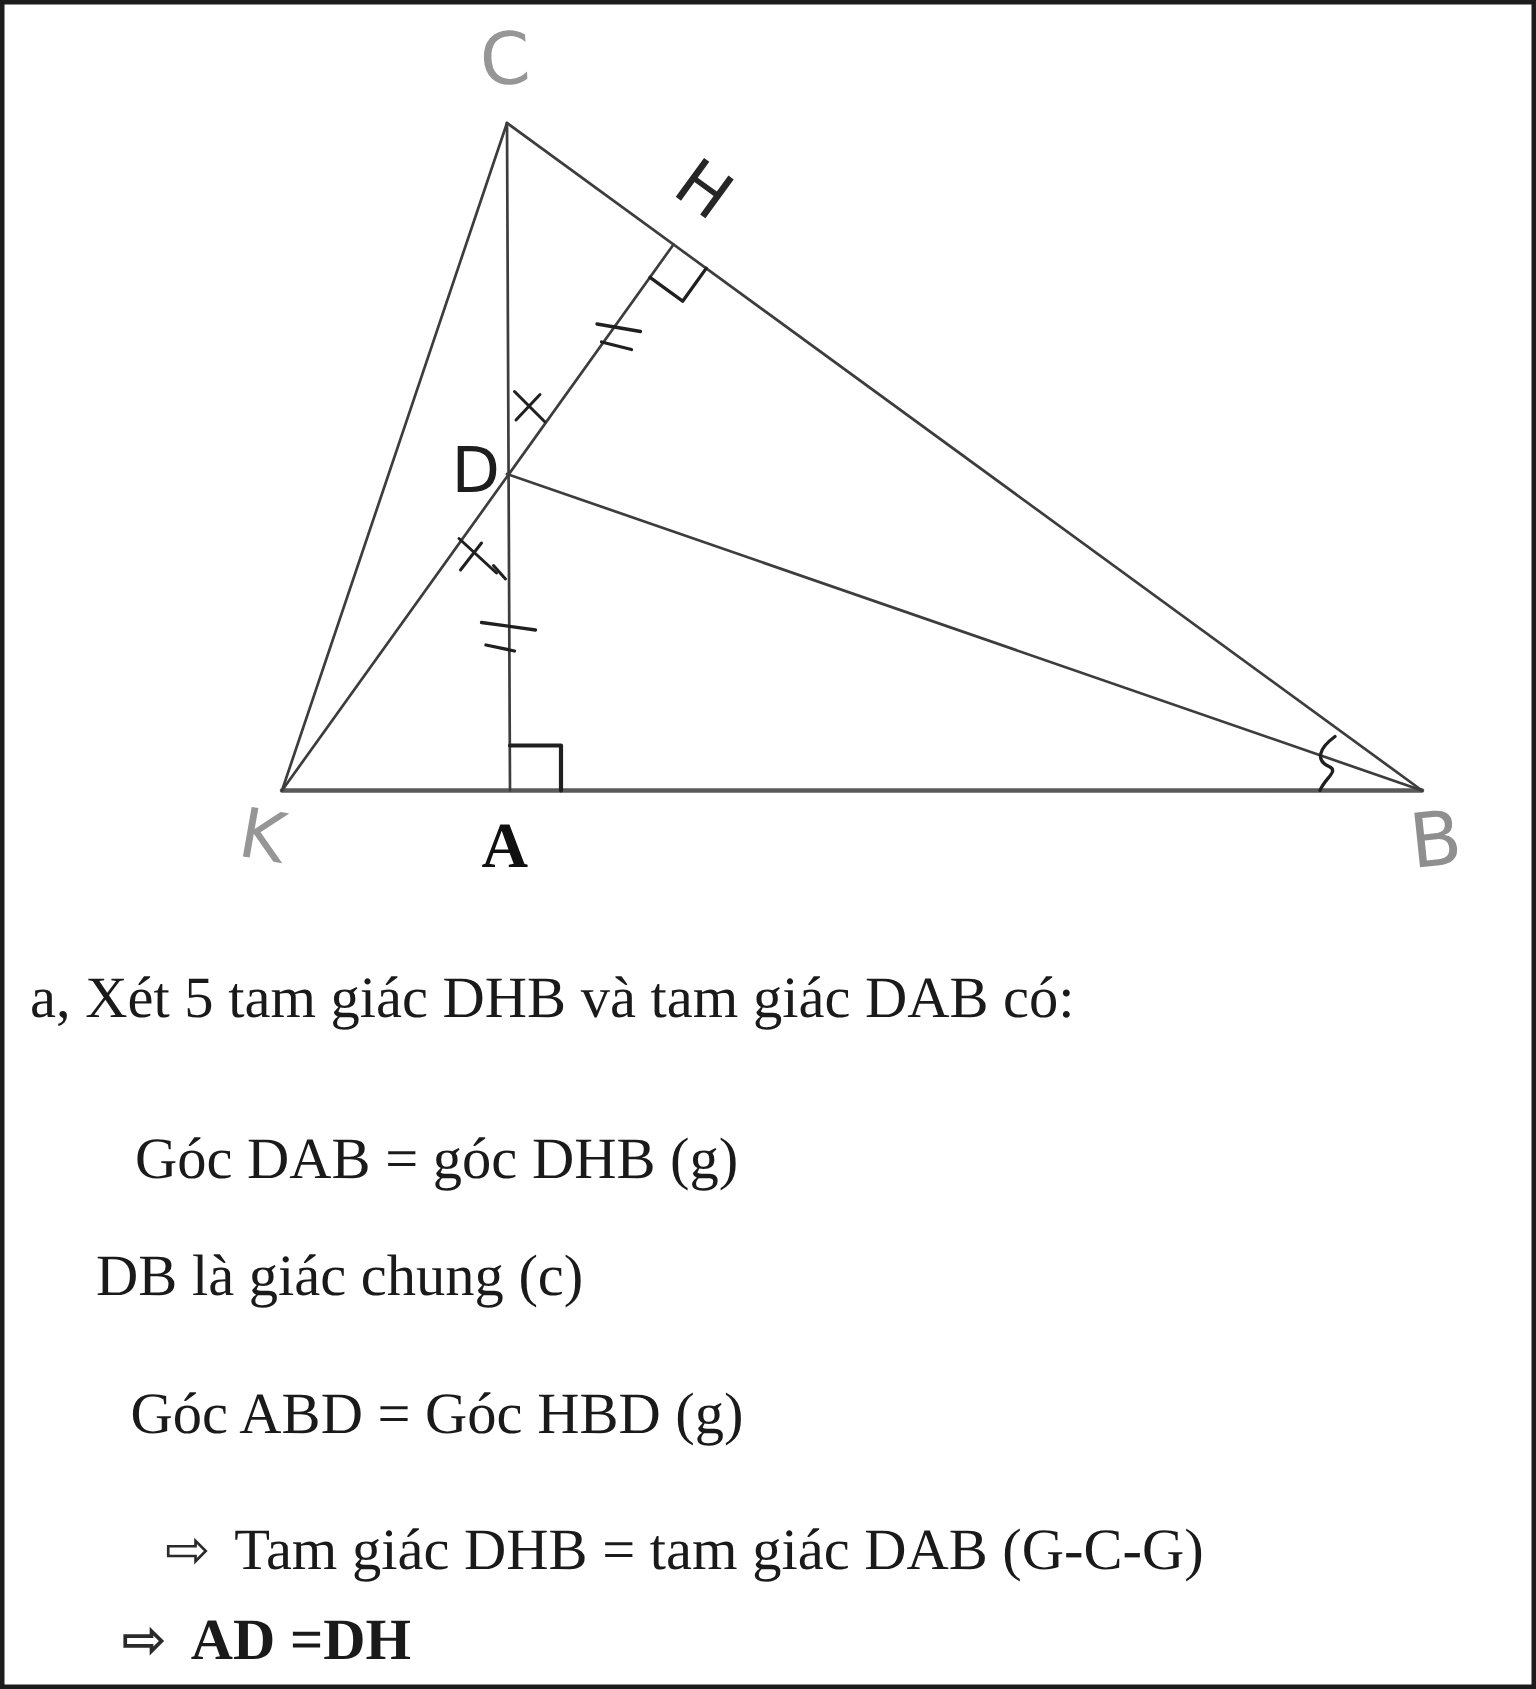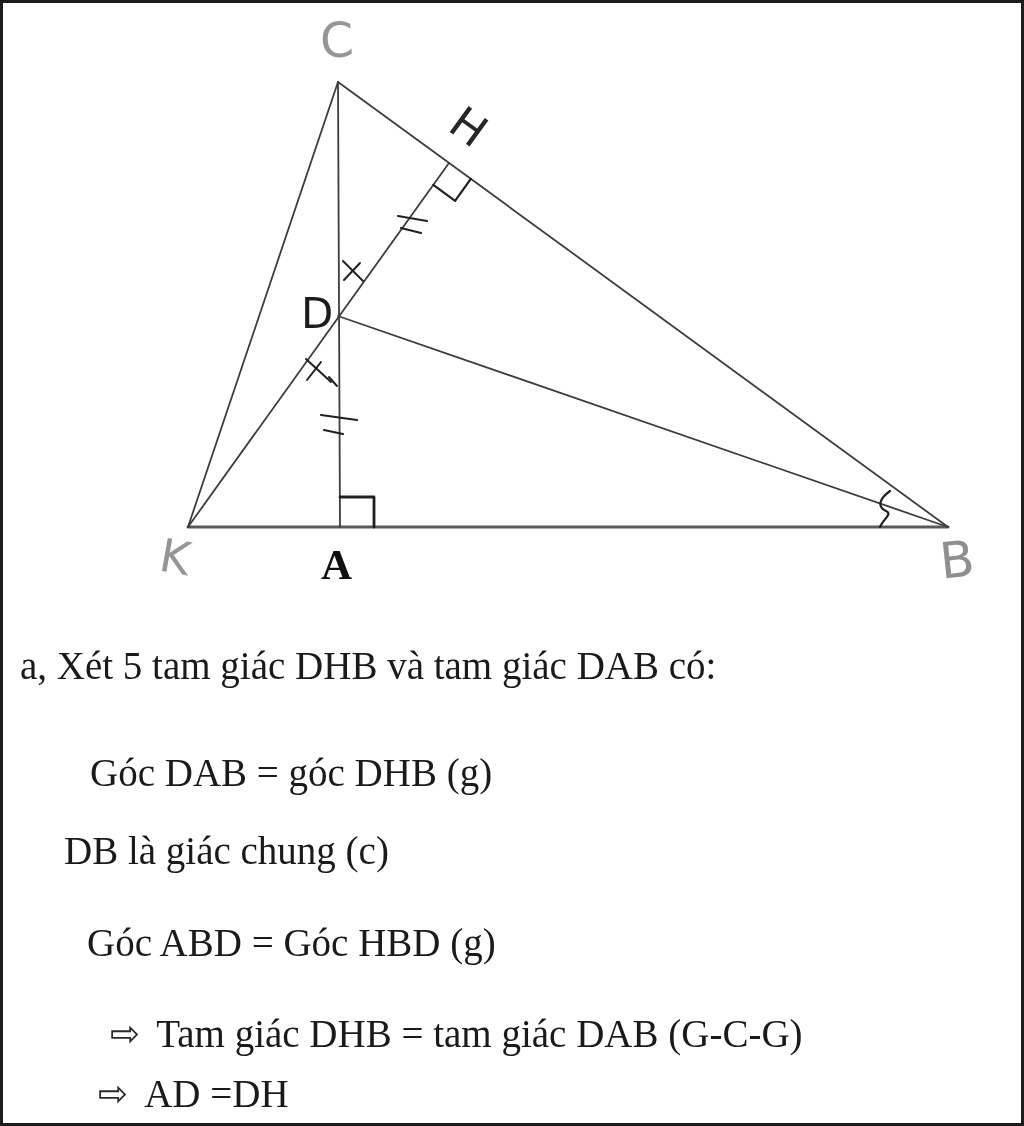--- a/index.html
+++ b/index.html
@@ -58,16 +58,16 @@
     <span class="pt-label serif" style="left: 321px; top: 543px; font-size: 43px; color: rgb(16, 16, 16); transform: rotate(0deg);">A</span>
     <span class="pt-label" style="left: 940px; top: 535px; font-size: 50px; color: rgb(143, 143, 143); transform: rotate(-6deg);">B</span>
   </div>
 
 <div id="solution-layer">
     <div class="sol-line" style="left: 20px; top: 643px;"><span>a, Xét 5 tam giác DHB và tam giác DAB có:</span></div>
     <div class="sol-line" style="left: 90px; top: 736px; margin-top: 14px;"><span>Góc DAB = góc DHB (g)</span></div>
     <div class="sol-line" style="left: 64px; top: 828px;"><span>DB là giác chung (c)</span></div>
     <div class="sol-line" style="left: 87px; top: 920px;"><span>Góc ABD = Góc HBD (g)</span></div>
     <div class="sol-line" style="left: 82px; top: 1011px; margin-left: 28px;"><span class="sol-arrow">⇨</span><span>Tam giác DHB = tam giác DAB (G-C-G)</span></div>
-    <div class="sol-line" style="left: 98px; top: 1071px;"><span class="sol-arrow">⇨</span><span>AD =DH</span></div>
+    <div class="sol-line" style="left: 81px; top: 1071px; font-weight: bold;"><span class="sol-arrow">⇨</span><span>AD =DH</span></div>
   </div>
 
 <div class="frame"></div>
 
 </body></html>

